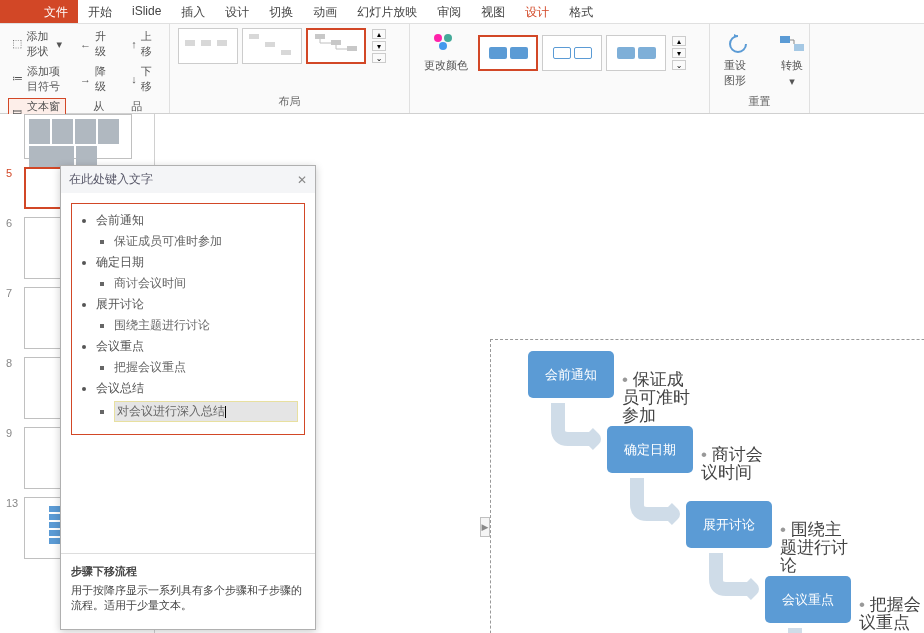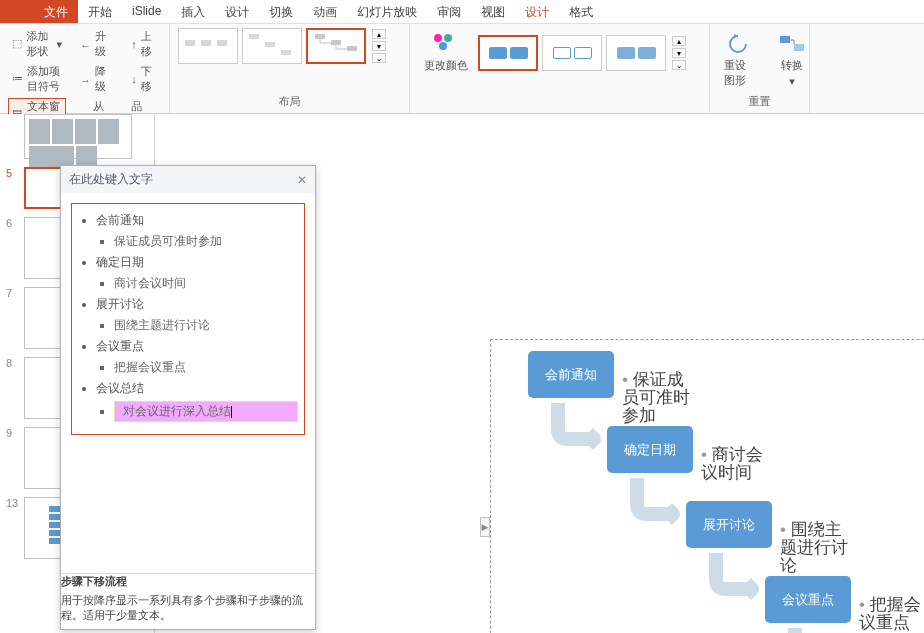--- a/index.html
+++ b/index.html
@@ -49,23 +49,23 @@
 .smcap { position:absolute; font-size:17px; color:#444; width:70px; line-height:18px;margin-top:8px; }
 .arrow { position:absolute; }
 
 
 .textpane { position:absolute; left:60px; top:165px; width:256px; height:465px; background:#fff; border:1px solid #b0b0b0; box-shadow:0 2px 8px rgba(0,0,0,.2); display:flex; flex-direction:column; }
 .textpane-hd { display:flex; justify-content:space-between; align-items:center; padding:5px 8px; font-size:12px; color:#556; background:#f4f5f7; }
 .textpane-body { flex:1; padding:10px; overflow:auto; }
 .txtbox { border:1px solid #d24726; padding:8px 6px; }
 .bull-l1 { list-style:disc; margin-left:18px; margin-bottom:4px; color:#555; font-size:12px; }
 .bull-l2 { list-style:square; margin-left:36px; margin-bottom:4px; color:#666; font-size:12px; }
-.bull-l2.editing { background:#f0abfc; border:1px solid #e8e0a0; padding:1px 8px; }
+.bull-l2.editing { background:#e5e5e5; border:1px solid #e8e0a0; padding:1px 2px; }
 .cursor-bar { display:inline-block; width:1px; height:12px; background:#000; vertical-align:middle; }
-.textpane-ft { font-size:11px; color:#444; border-top:1px solid #ddd; }
+.textpane-ft { padding:10px; font-size:11px; color:#444; border-top:1px solid #ddd; }
 .ftlink { color:#1a5aa8; text-decoration:underline; cursor:pointer; }
 
 .expand-btn { position:absolute; left:325px; top:403px; width:10px; height:20px; border:1px solid #c0c0c0; background:#f5f5f5; display:flex; align-items:center; justify-content:center; font-size:9px; color:#888; }
 
 .close-x { cursor:pointer; color:#888; font-size:12px; }
 </style>
 </head>
 <body>
 
 <div class="tabs">

